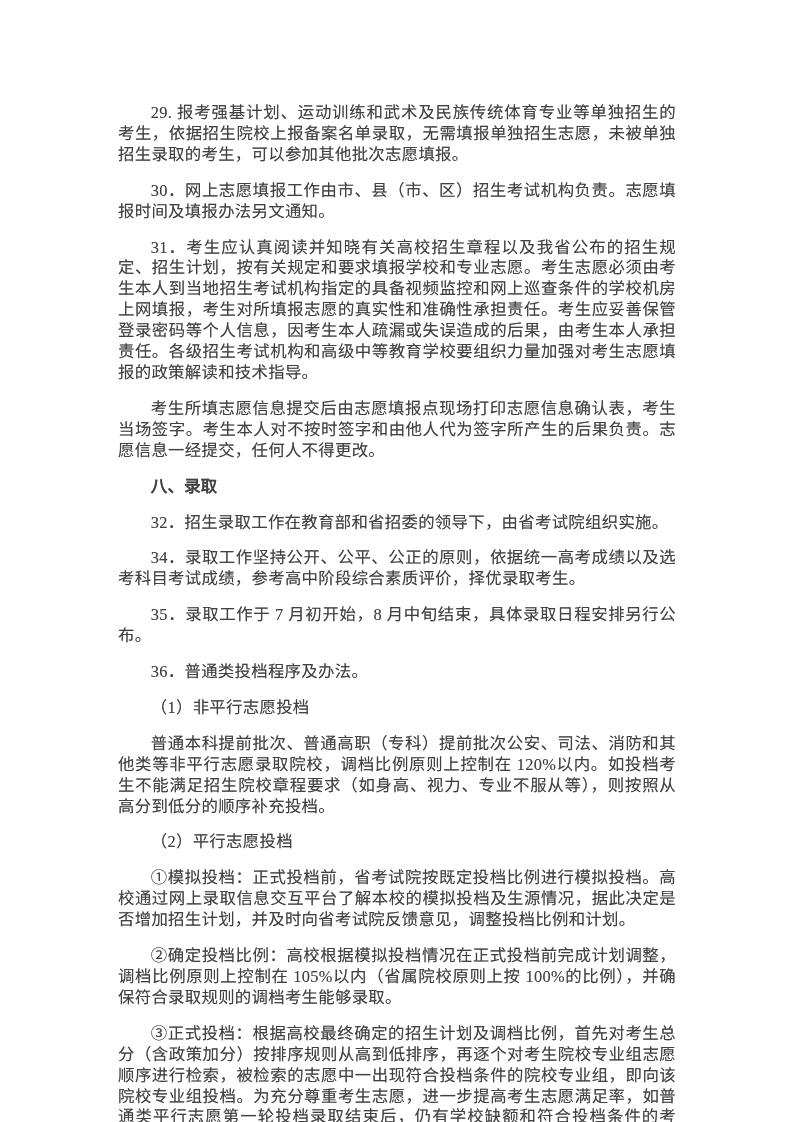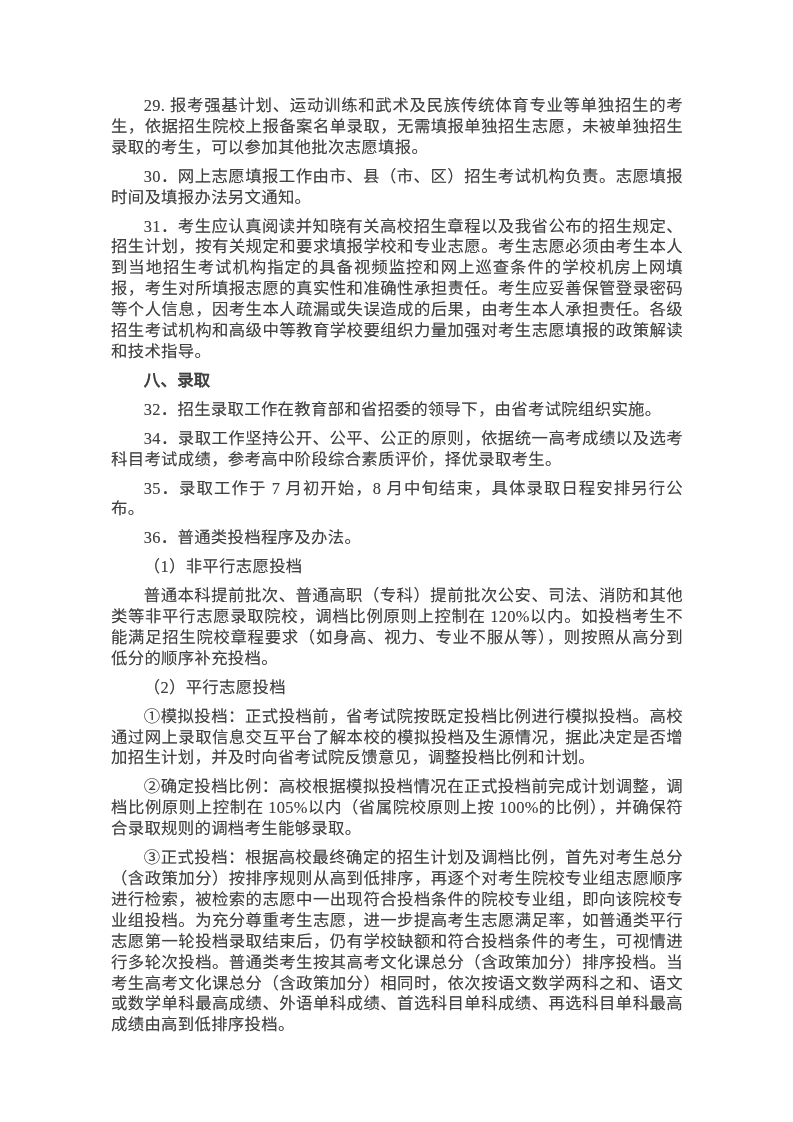--- a/index.html
+++ b/index.html
@@ -27,36 +27,37 @@
     width: 588px;
     font-family: "Liberation Serif", "DejaVu Serif", serif;
     font-size: 16.4px;
     line-height: 20.9px;
     letter-spacing: 0.3px;
     color: #414141;
     text-align: justify;
     text-shadow: 0 0 0.6px rgba(70,70,70,0.45);
   }
   .para {
-    margin: 8px;
+    margin: 15px;
     padding: 0;
     text-indent: 2em;
   }
   .para.heading {
     font-weight: bold;
   }
 </style>
 </head>
 <body>
 
 <div class="page">
   <div class="doc-content">
     <p class="para">29. 报考强基计划、运动训练和武术及民族传统体育专业等单独招生的考生，依据招生院校上报备案名单录取，无需填报单独招生志愿，未被单独招生录取的考生，可以参加其他批次志愿填报。</p>
     <p class="para">30．网上志愿填报工作由市、县（市、区）招生考试机构负责。志愿填报时间及填报办法另文通知。</p>
     <p class="para">31．考生应认真阅读并知晓有关高校招生章程以及我省公布的招生规定、招生计划，按有关规定和要求填报学校和专业志愿。考生志愿必须由考生本人到当地招生考试机构指定的具备视频监控和网上巡查条件的学校机房上网填报，考生对所填报志愿的真实性和准确性承担责任。考生应妥善保管登录密码等个人信息，因考生本人疏漏或失误造成的后果，由考生本人承担责任。各级招生考试机构和高级中等教育学校要组织力量加强对考生志愿填报的政策解读和技术指导。</p>
+    <p class="para">考生所填志愿信息提交后由志愿填报点现场打印志愿信息确认表，考生当场签字。考生本人对不按时签字和由他人代为签字所产生的后果负责。志愿信息一经提交，任何人不得更改。</p>
     <p class="para heading">八、录取</p>
     <p class="para">32．招生录取工作在教育部和省招委的领导下，由省考试院组织实施。</p>
     <p class="para">34．录取工作坚持公开、公平、公正的原则，依据统一高考成绩以及选考科目考试成绩，参考高中阶段综合素质评价，择优录取考生。</p>
     <p class="para">35．录取工作于 7 月初开始，8 月中旬结束，具体录取日程安排另行公布。</p>
     <p class="para">36．普通类投档程序及办法。</p>
     <p class="para">（1）非平行志愿投档</p>
     <p class="para">普通本科提前批次、普通高职（专科）提前批次公安、司法、消防和其他类等非平行志愿录取院校，调档比例原则上控制在 120%以内。如投档考生不能满足招生院校章程要求（如身高、视力、专业不服从等），则按照从高分到低分的顺序补充投档。</p>
     <p class="para">（2）平行志愿投档</p>
     <p class="para">①模拟投档：正式投档前，省考试院按既定投档比例进行模拟投档。高校通过网上录取信息交互平台了解本校的模拟投档及生源情况，据此决定是否增加招生计划，并及时向省考试院反馈意见，调整投档比例和计划。</p>
     <p class="para">②确定投档比例：高校根据模拟投档情况在正式投档前完成计划调整，调档比例原则上控制在 105%以内（省属院校原则上按 100%的比例），并确保符合录取规则的调档考生能够录取。</p>

